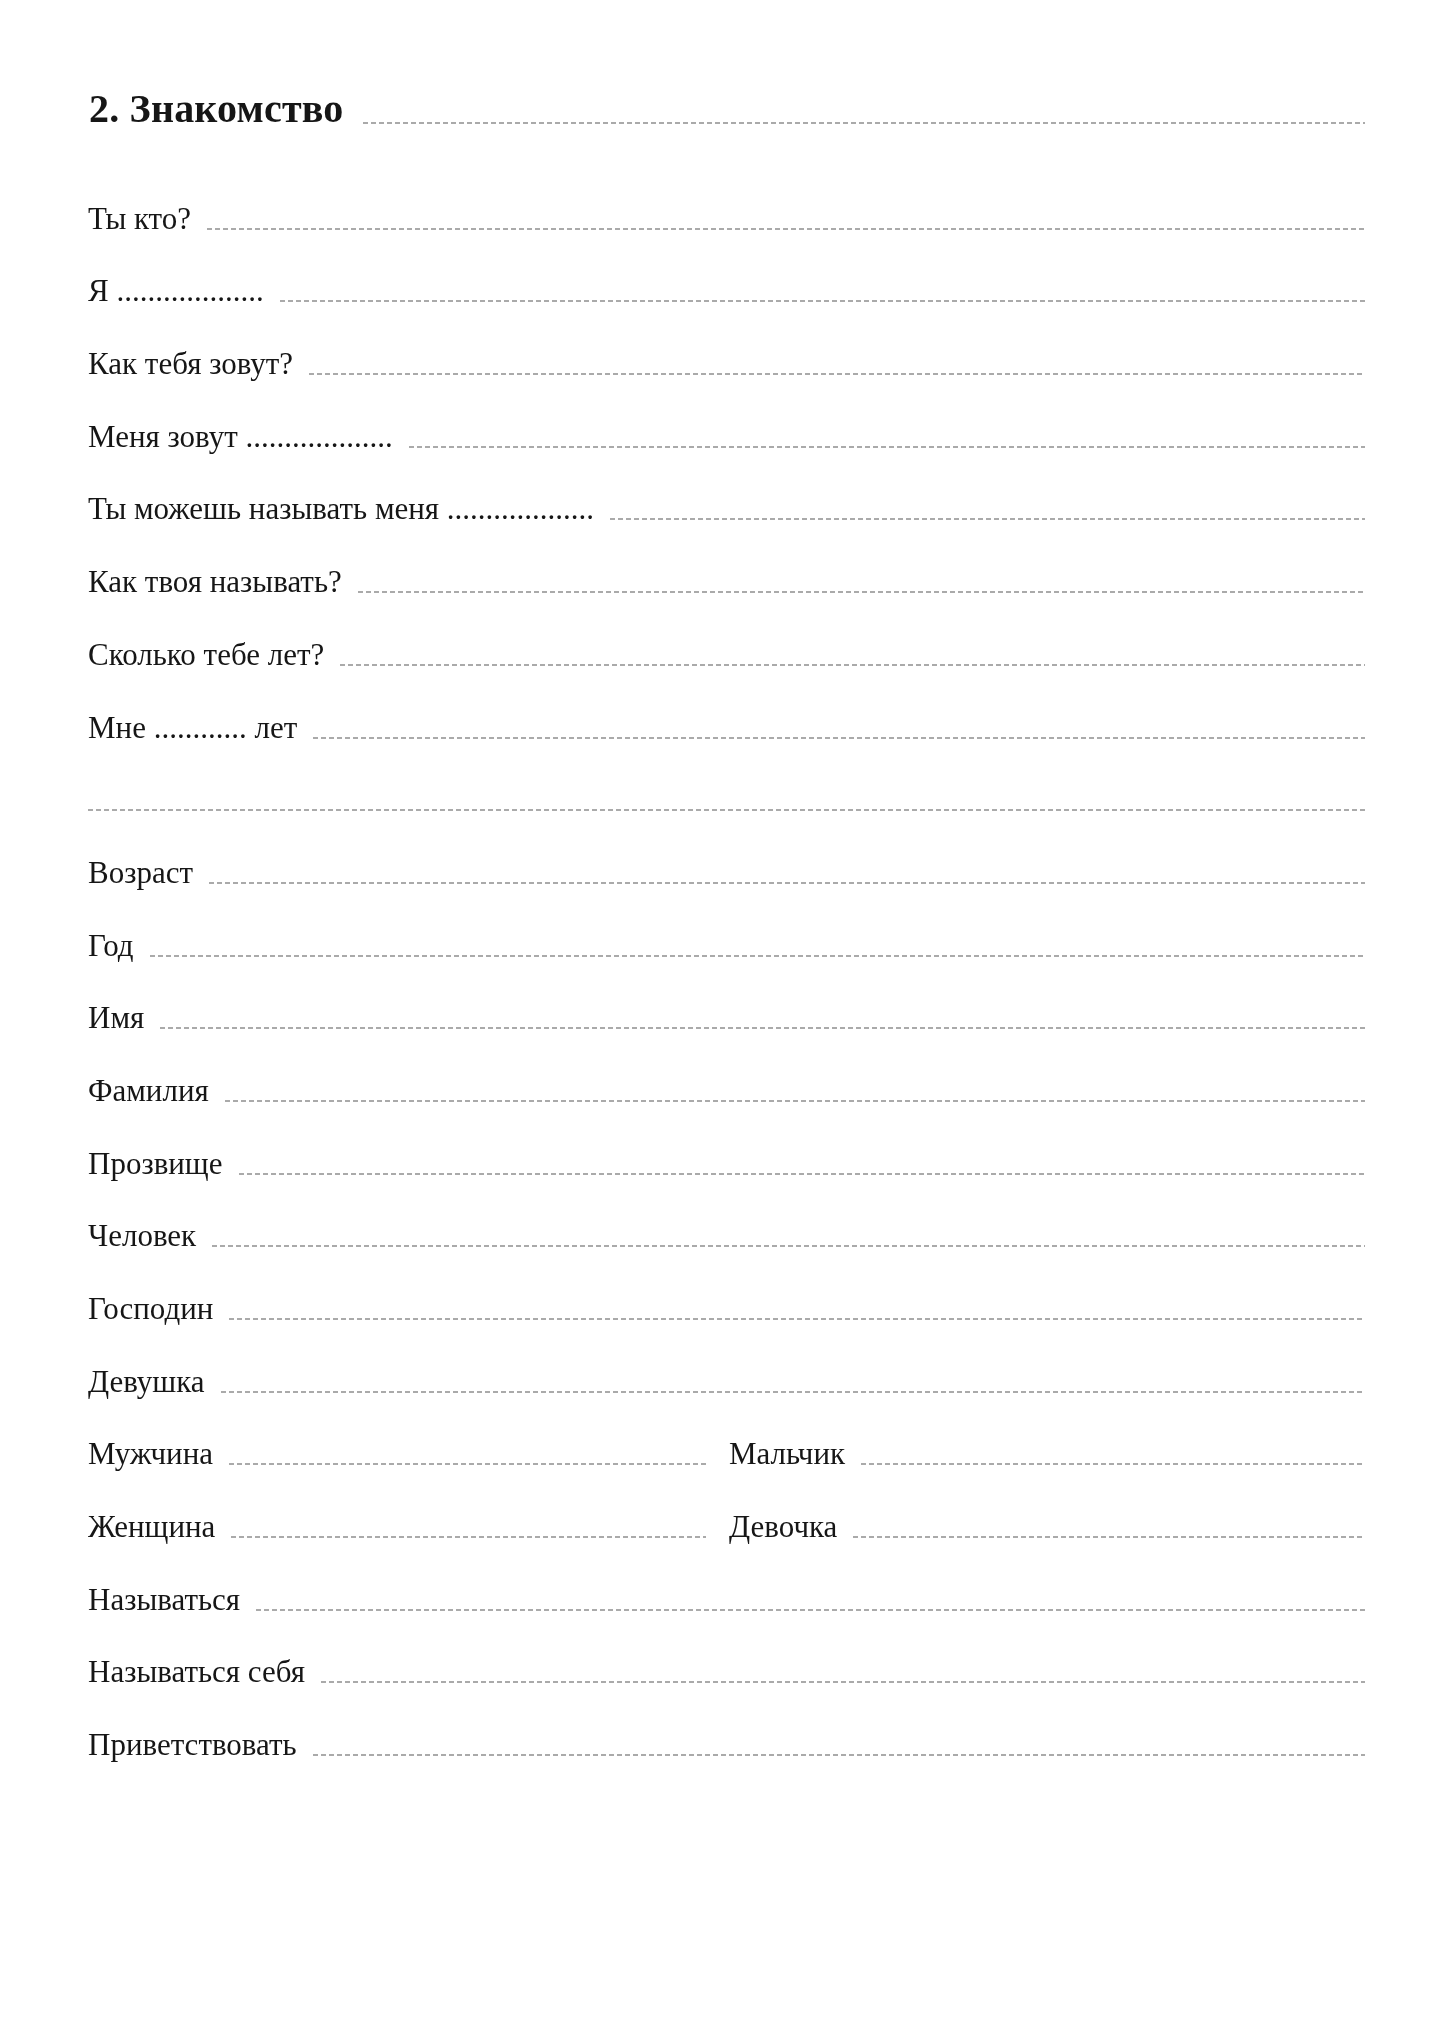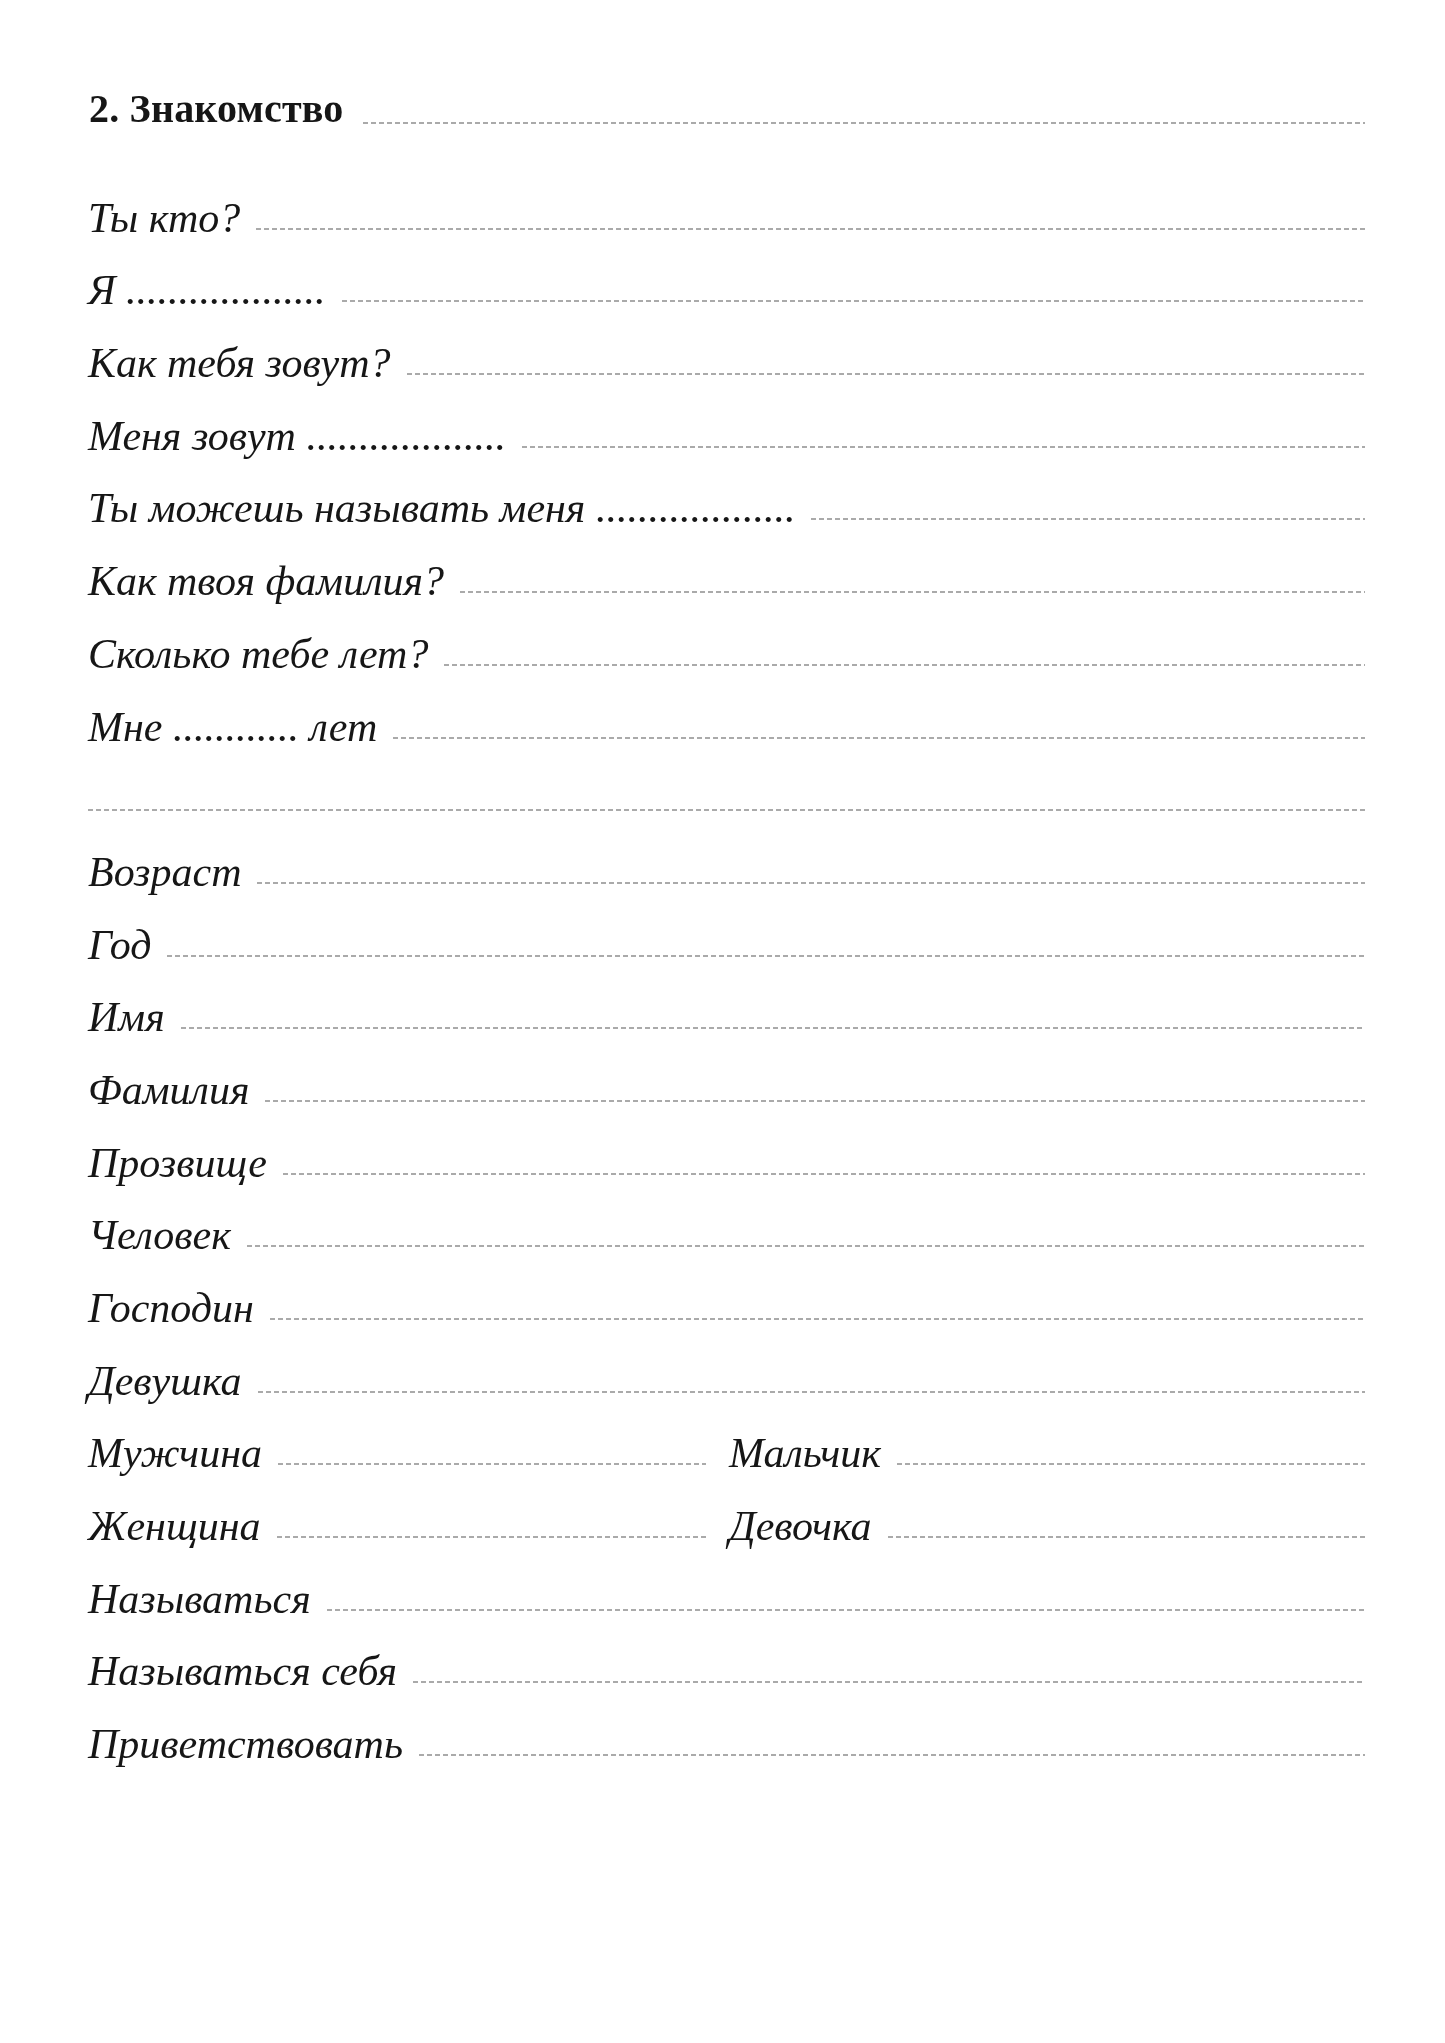--- a/index.html
+++ b/index.html
@@ -36,24 +36,23 @@
     left: 88px;
     right: 80px;
     top: 164px;
   }
   .row {
     height: 72.7px;
     display: flex;
     align-items: flex-end;
   }
   .label {
-    font-size: 42px;
+    font-size: 31px;
     line-height: 37px;
     white-space: nowrap;
-    font-style: italic;
   }
   .fill {
     flex: 1;
     height: 2px;
     margin-left: 16px;
     margin-bottom: 7px;
     background: repeating-linear-gradient(to right, #aaaaaa 0 5px, transparent 5px 8px);
   }
   .title-fill {
     position: relative;
@@ -100,21 +99,21 @@
       </div>
       <div class="row">
         <span class="label">Меня зовут ...................</span>
         <div class="fill"></div>
       </div>
       <div class="row">
         <span class="label">Ты можешь называть меня ...................</span>
         <div class="fill"></div>
       </div>
       <div class="row">
-        <span class="label">Как твоя фамилия?</span>
+        <span class="label">Как твоя называть?</span>
         <div class="fill"></div>
       </div>
       <div class="row">
         <span class="label">Сколько тебе лет?</span>
         <div class="fill"></div>
       </div>
       <div class="row">
         <span class="label">Мне ............ лет</span>
         <div class="fill"></div>
       </div>

